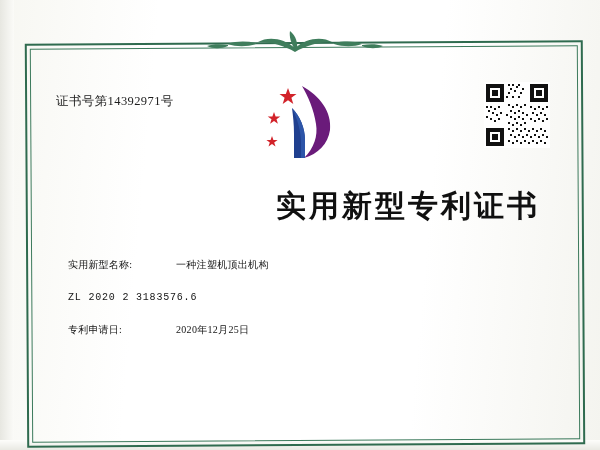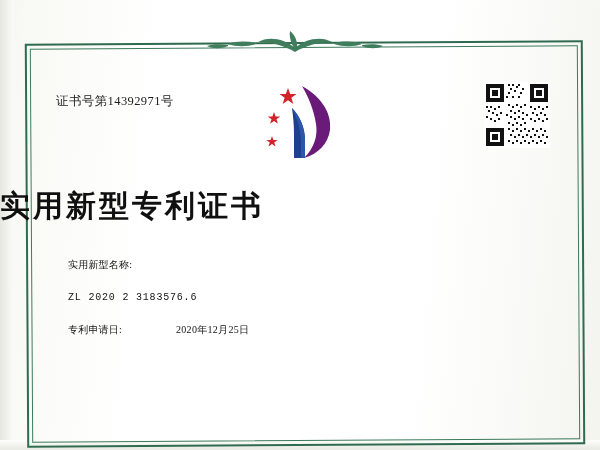--- a/index.html
+++ b/index.html
@@ -94,21 +94,21 @@
     top: 82px;
     width: 66px;
     height: 66px;
   }
 
   .title {
     position: absolute;
     left: 0;
     top: 186px;
     width: 540px;
-    text-align: left;
+    text-align: right;
     font-size: 30px;
     font-weight: bold;
     color: #101010;
     letter-spacing: 3px;
     font-family: "Liberation Serif", serif;
   }
 
   .fields {
     position: absolute;
     left: 68px;
@@ -274,20 +274,21 @@
         <rect x="28" y="29" width="1" height="1"></rect>
       <rect x="30" y="30" width="1" height="1"></rect>
     </g>
   </svg>
 
   <div class="title">实用新型专利证书</div>
 
   <div class="fields">
     <div class="field-row">
       <div class="field-label">实用新型名称:</div>
+      <div class="field-value">一种注塑机顶出机构</div>
     </div>
     <div class="field-row">
       <div class="field-value mono">ZL 2020 2 3183576.6</div>
     </div>
     <div class="field-row">
       <div class="field-label">专利申请日:</div>
       <div class="field-value">2020年12月25日</div>
     </div>
   </div>
 </div>

